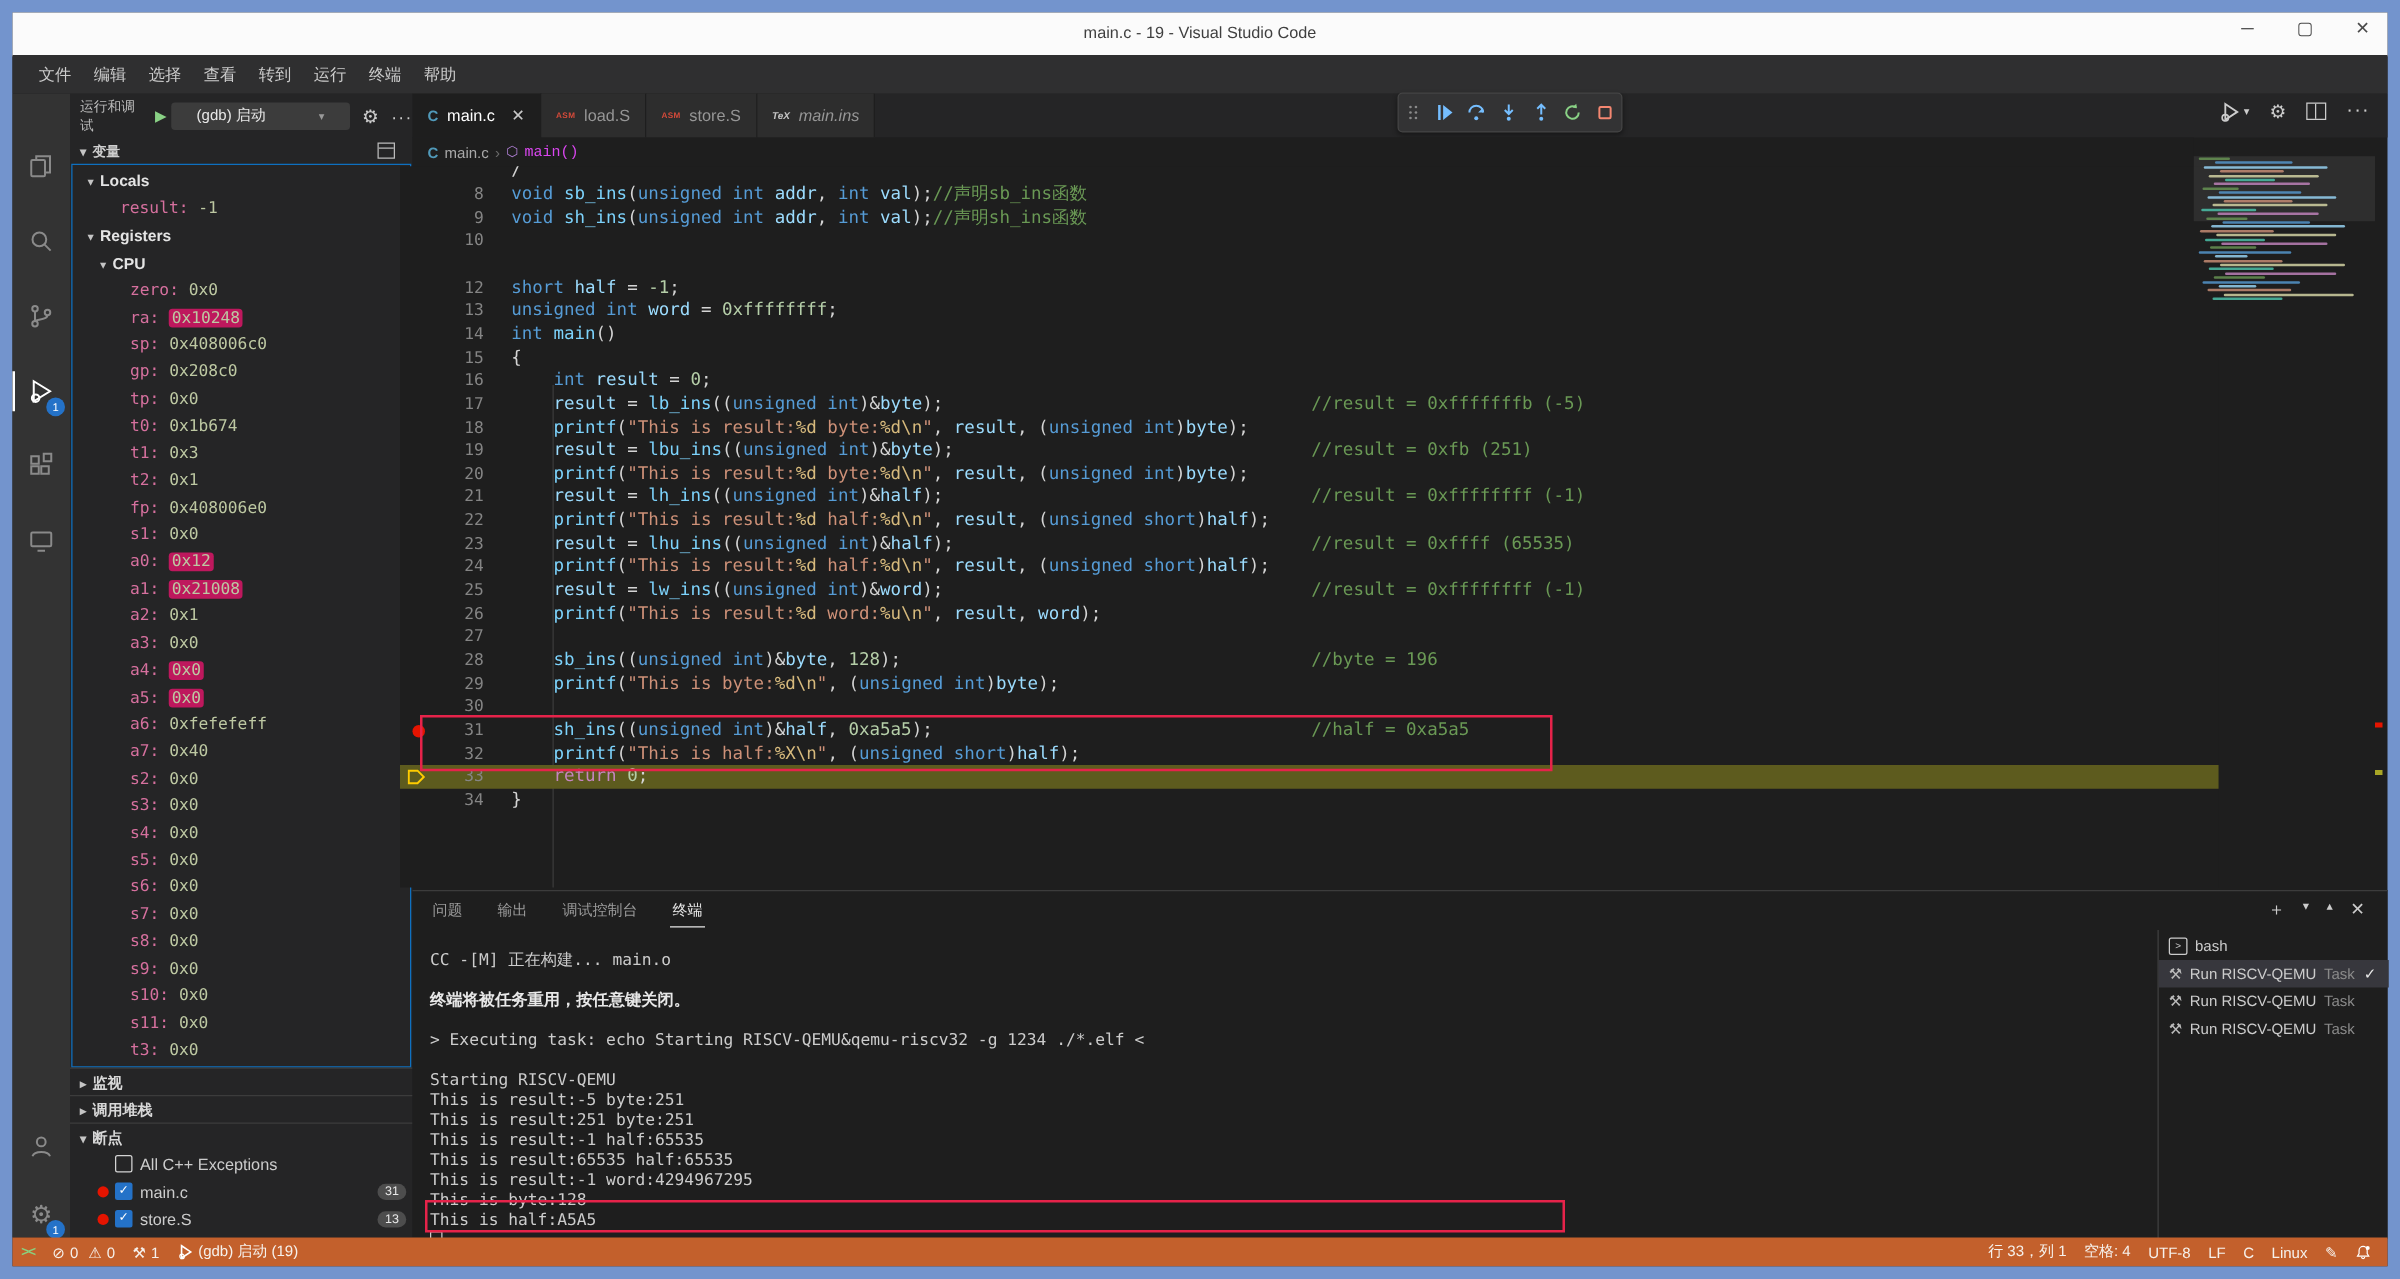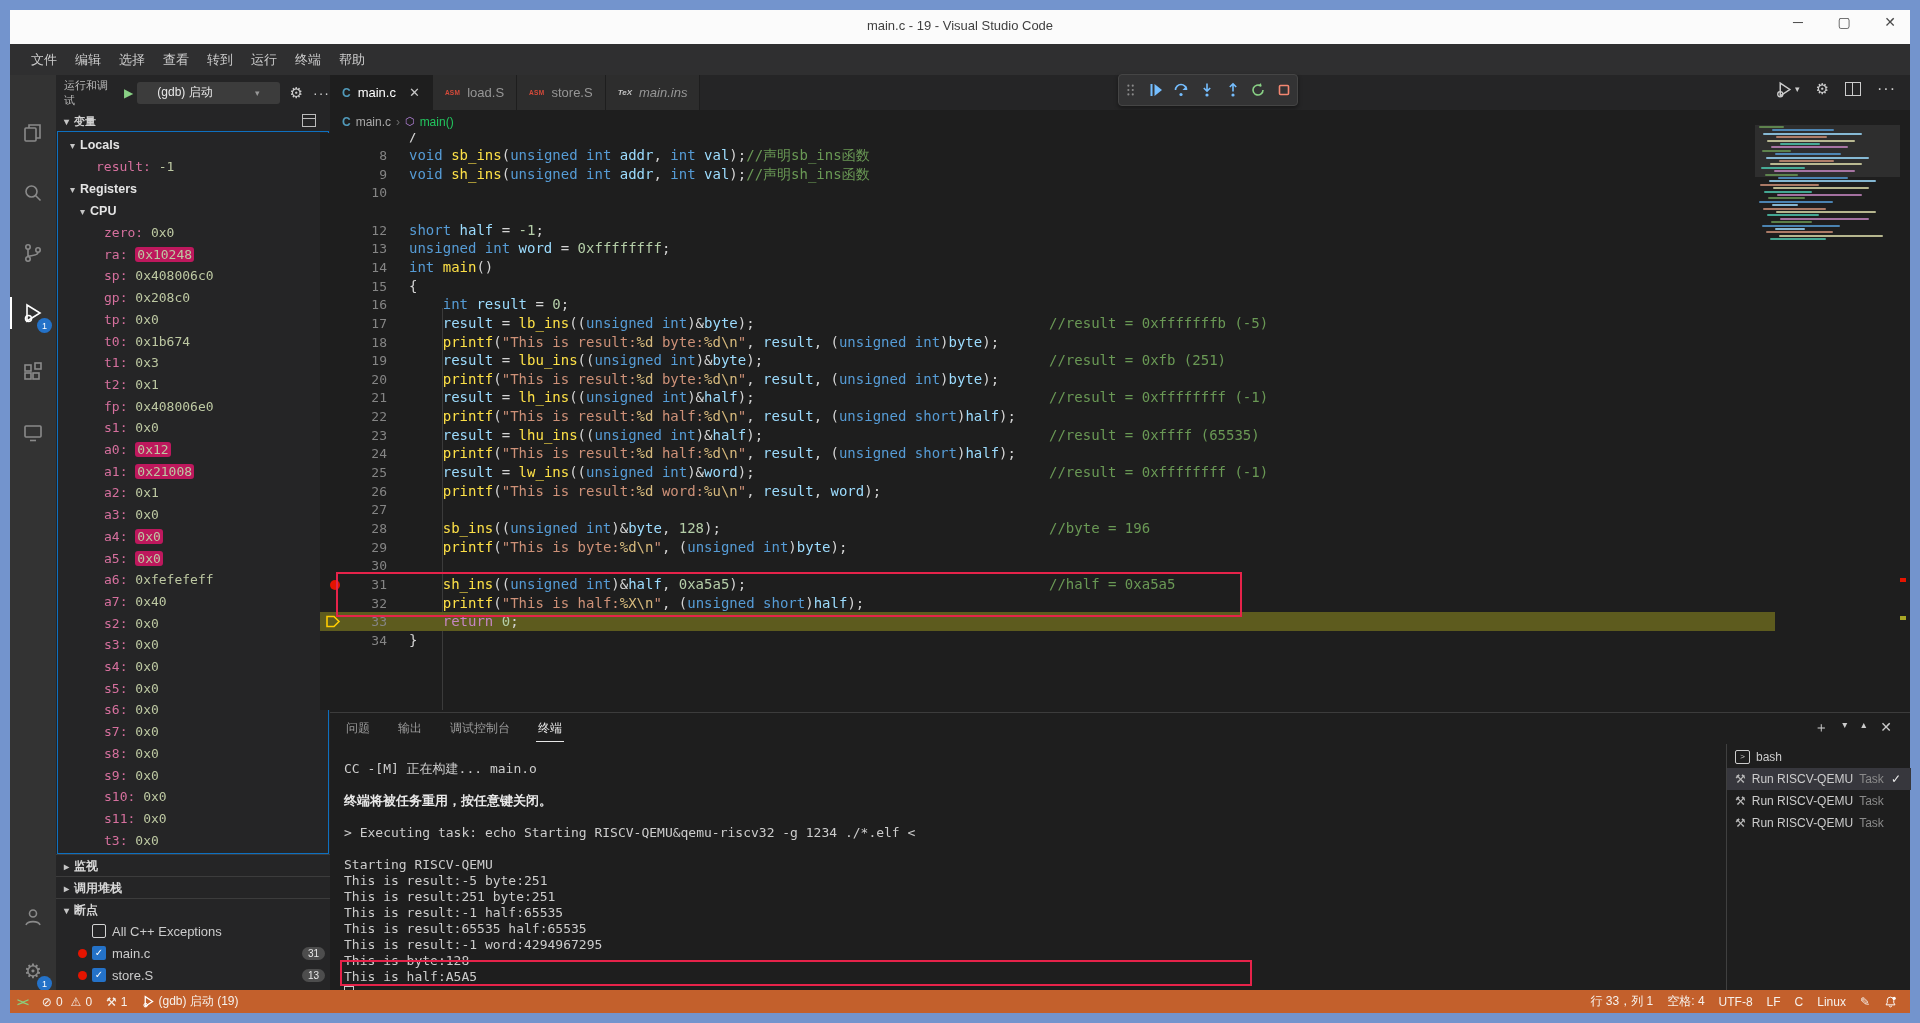--- a/index.html
+++ b/index.html
@@ -70,21 +70,21 @@
   
   .editor{position:absolute;left:310px;top:123px;width:1455px;height:577px;overflow:hidden;background:#1e1e1e;
     font-family:"DejaVu Sans Mono",monospace;font-size:14px;}
   .crow{position:absolute;left:0;width:1455px;height:19px;line-height:19px;white-space:pre;}
   .crow .ln{position:absolute;left:23px;width:44px;text-align:right;color:#858585;font-size:13px;}
   .crow .code{position:absolute;left:89px;}
   .crow.cur{background:#5d5b1e;}
   .crow .cmt{position:absolute;left:729px;color:#6a9955;}
   .bpdot{position:absolute;left:10px;top:5px;width:10px;height:10px;border-radius:50%;background:#e51400;}
   .curarrow{position:absolute;left:6px;top:3px;}
-  .k{color:#569cd6}.c{color:#c586c0}.f{color:#fde047}.v{color:#9cdcfe}.n{color:#b5cea8}
+  .k{color:#569cd6}.c{color:#c586c0}.f{color:#7dd3fc}.v{color:#9cdcfe}.n{color:#b5cea8}
   .s{color:#ce9178}.e{color:#d7ba7d}.p{color:#d4d4d4}.m{color:#6a9955}
   .indent-guide{position:absolute;left:122px;top:175px;height:446px;width:1px;background:#3b3b3b;}
   
   .minimap{position:absolute;left:1745px;top:110px;width:145px;height:130px;}
   .mm-slider{position:absolute;left:0;top:5px;width:145px;height:52px;background:rgba(121,121,121,0.18);}
   .mmbar{position:absolute;height:2px;border-radius:1px;}
   .ruler-mark{position:absolute;width:6px;height:4px;}
   
   .dbgbar{position:absolute;left:1108px;top:64px;width:178px;height:30px;background:#333334;border:1px solid #454545;
     border-radius:4px;display:flex;align-items:center;justify-content:space-around;box-shadow:0 2px 4px rgba(0,0,0,.4);}
@@ -343,21 +343,21 @@
     <span style="font-size:15px;">⚙</span>
     <span class="split-icon"></span>
     <span style="letter-spacing:1px;">···</span>
   </div>
 
   <div class="breadcrumb">
     <span class="ic-c">C</span>
     <span>main.c</span>
     <span style="color:#6a6a6a;">›</span>
     <span class="bc-sym">⬡</span>
-    <span style="color:#22c55e;">main()</span>
+    <span style="color:#d946ef;font-family:Liberation Mono, monospace;">main()</span>
   </div>
 
   <div class="editor" id="code">
     <div class="indent-guide"></div>
   <div class="crow" style="top: -5.65px;"><span class="ln"></span><span class="code"><span class="p">/</span></span></div>
       <div class="crow" style="top: 13px;"><span class="ln">8</span><span class="code"><span class="k">void </span><span class="f">sb_ins</span><span class="p">(</span><span class="k">unsigned int</span><span class="v"> addr</span><span class="p">, </span><span class="k">int</span><span class="v"> val</span><span class="p">);</span><span class="m">//声明sb_ins函数</span></span></div>
       <div class="crow" style="top: 31.65px;"><span class="ln">9</span><span class="code"><span class="k">void </span><span class="f">sh_ins</span><span class="p">(</span><span class="k">unsigned int</span><span class="v"> addr</span><span class="p">, </span><span class="k">int</span><span class="v"> val</span><span class="p">);</span><span class="m">//声明sh_ins函数</span></span></div>
       <div class="crow" style="top: 50.3px;"><span class="ln">10</span><span class="code"></span></div>
       <div class="crow" style="top: 87.6px;"><span class="ln">12</span><span class="code"><span class="k">short </span><span class="v">half</span><span class="p"> = </span><span class="n">-1</span><span class="p">;</span></span></div>
       <div class="crow" style="top: 106.25px;"><span class="ln">13</span><span class="code"><span class="k">unsigned int </span><span class="v">word</span><span class="p"> = </span><span class="n">0xffffffff</span><span class="p">;</span></span></div>

